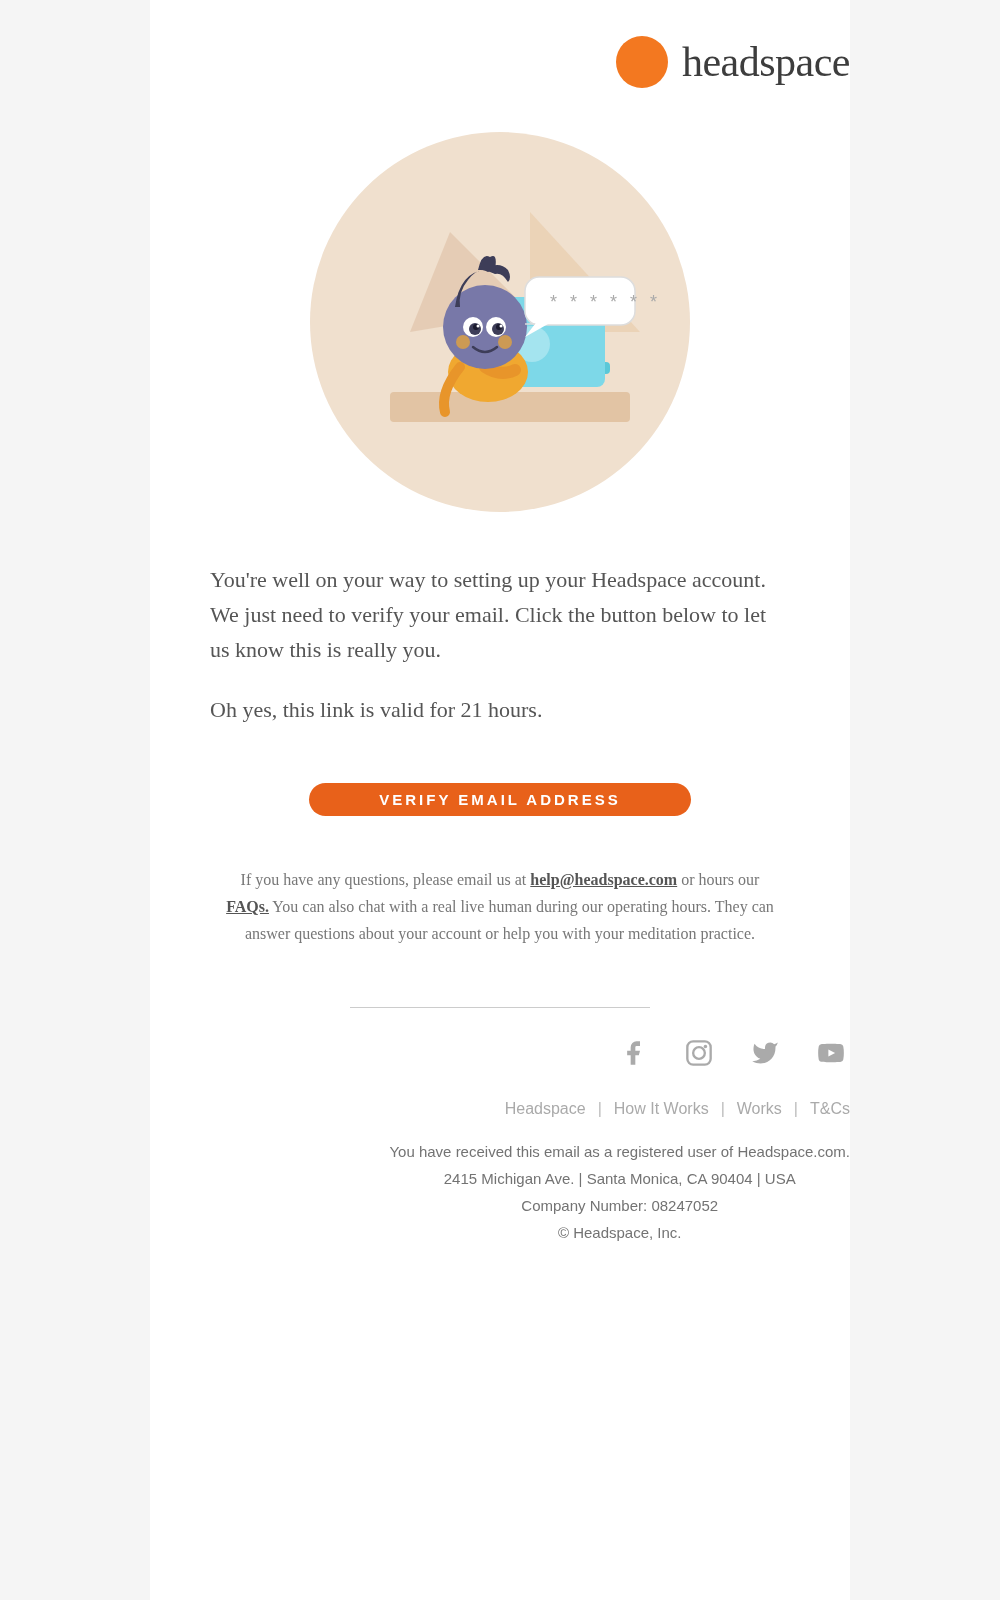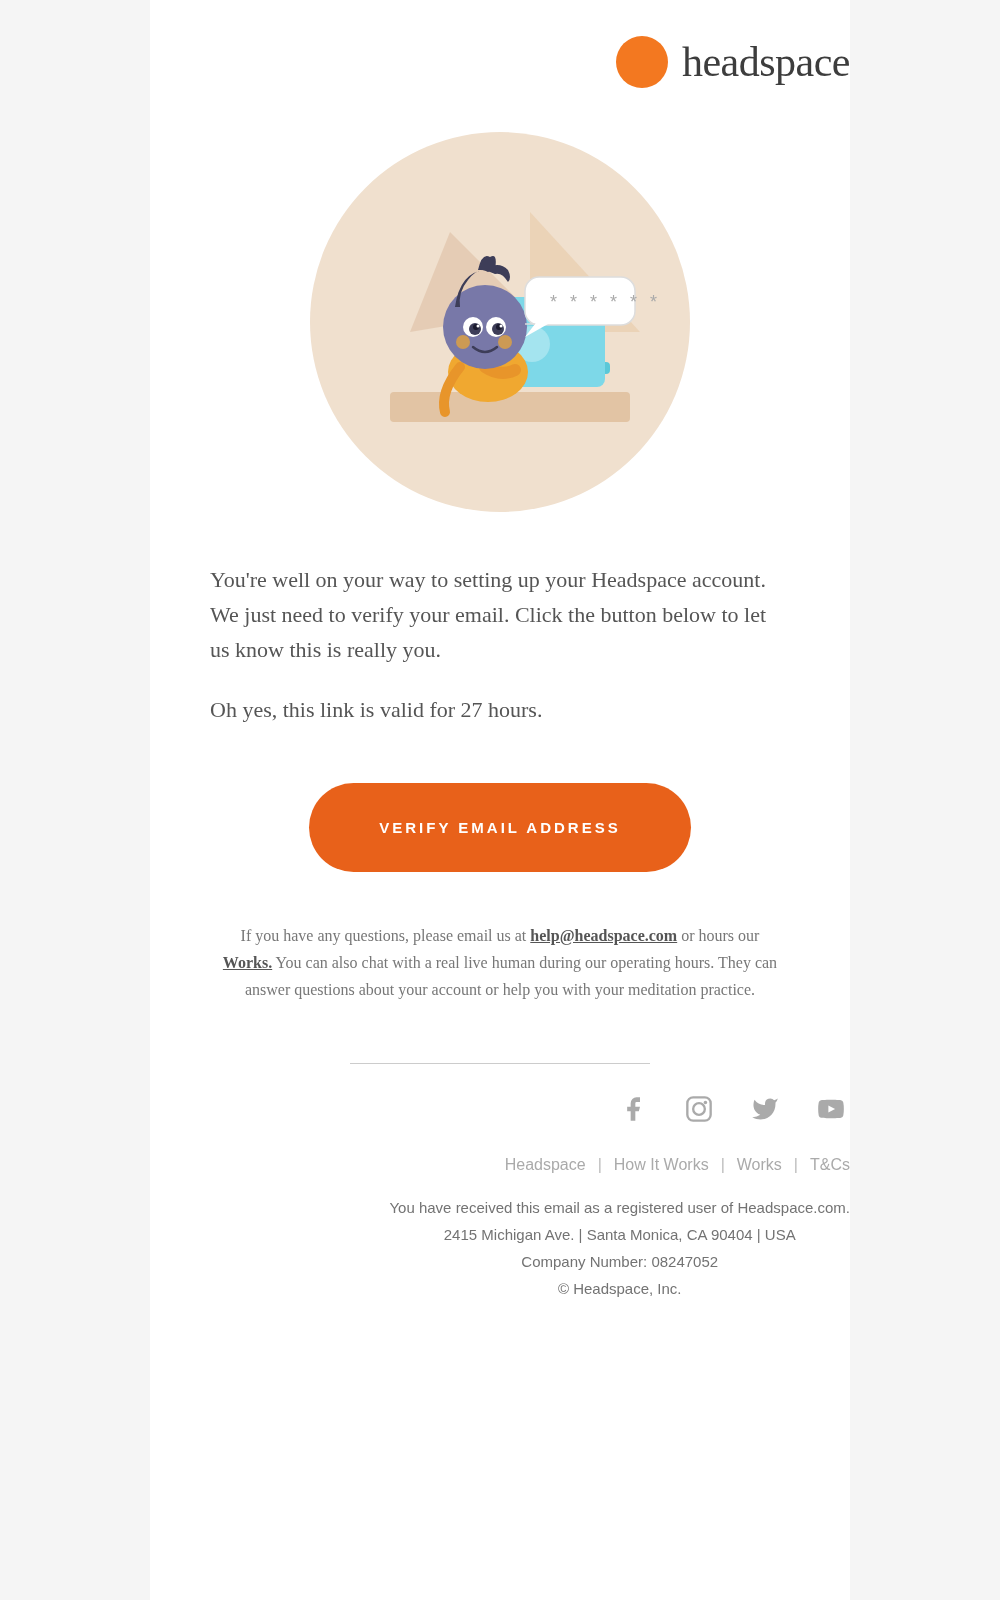--- a/index.html
+++ b/index.html
@@ -90,21 +90,21 @@
       width: 100%;
       display: flex;
       justify-content: center;
       padding: 10px 0 40px;
     }
     .verify-button {
       background: #e8611a;
       color: #ffffff;
       border: none;
       border-radius: 50px;
-      padding: 36px 70px;
+      padding: 8px 70px;
       font-size: 15px;
       font-weight: 700;
       letter-spacing: 3px;
       text-transform: uppercase;
       cursor: pointer;
       font-family: Arial, sans-serif;
       display: inline-block;
     }
 
     
@@ -241,30 +241,30 @@
         <line x1="195" y1="172" x2="205" y2="172" stroke="#dddddd" stroke-width="1.5"></line>
         <line x1="195" y1="172" x2="195" y2="185" stroke="#dddddd" stroke-width="0"></line>
 
         <text x="220" y="156" font-size="18" fill="#aaaaaa" letter-spacing="4" font-family="Arial">* * * * * *</text>
       </svg>
     </div>
   </div>
 
   <div class="body-section">
     <p class="main-text">You're well on your way to setting up your Headspace account. We just need to verify your email. Click the button below to let us know this is really you.</p>
-    <p class="validity-text">Oh yes, this link is valid for 27 hours.</p>
+    <p class="validity-text">Oh yes, this link is valid for 21 hours.</p>
   </div>
 
   <div class="button-section">
     <button class="verify-button">VERIFY EMAIL ADDRESS</button>
   </div>
 
   <div class="support-section">
     <p class="support-text">
-      <span>If you have any questions, please email us at </span><a href="#">help@headspace.com</a><span> or hours our </span><a href="#">Works.</a><span> You can also chat with a real live human during our operating hours. They can answer questions about your account or help you with your meditation practice.</span>
+      <span>If you have any questions, please email us at </span><a href="#">help@headspace.com</a><span> or hours our </span><a href="#">FAQs.</a><span> You can also chat with a real live human during our operating hours. They can answer questions about your account or help you with your meditation practice.</span>
     </p>
   </div>
 
   <div class="divider"></div>
 
   <div class="social-row">
     <div class="social-icon">
       <svg viewBox="0 0 24 24" xmlns="http://www.w3.org/2000/svg">
         <path d="M18 2h-3a5 5 0 0 0-5 5v3H7v4h3v8h4v-8h3l1-4h-4V7a1 1 0 0 1 1-1h3z"></path>
       </svg>

